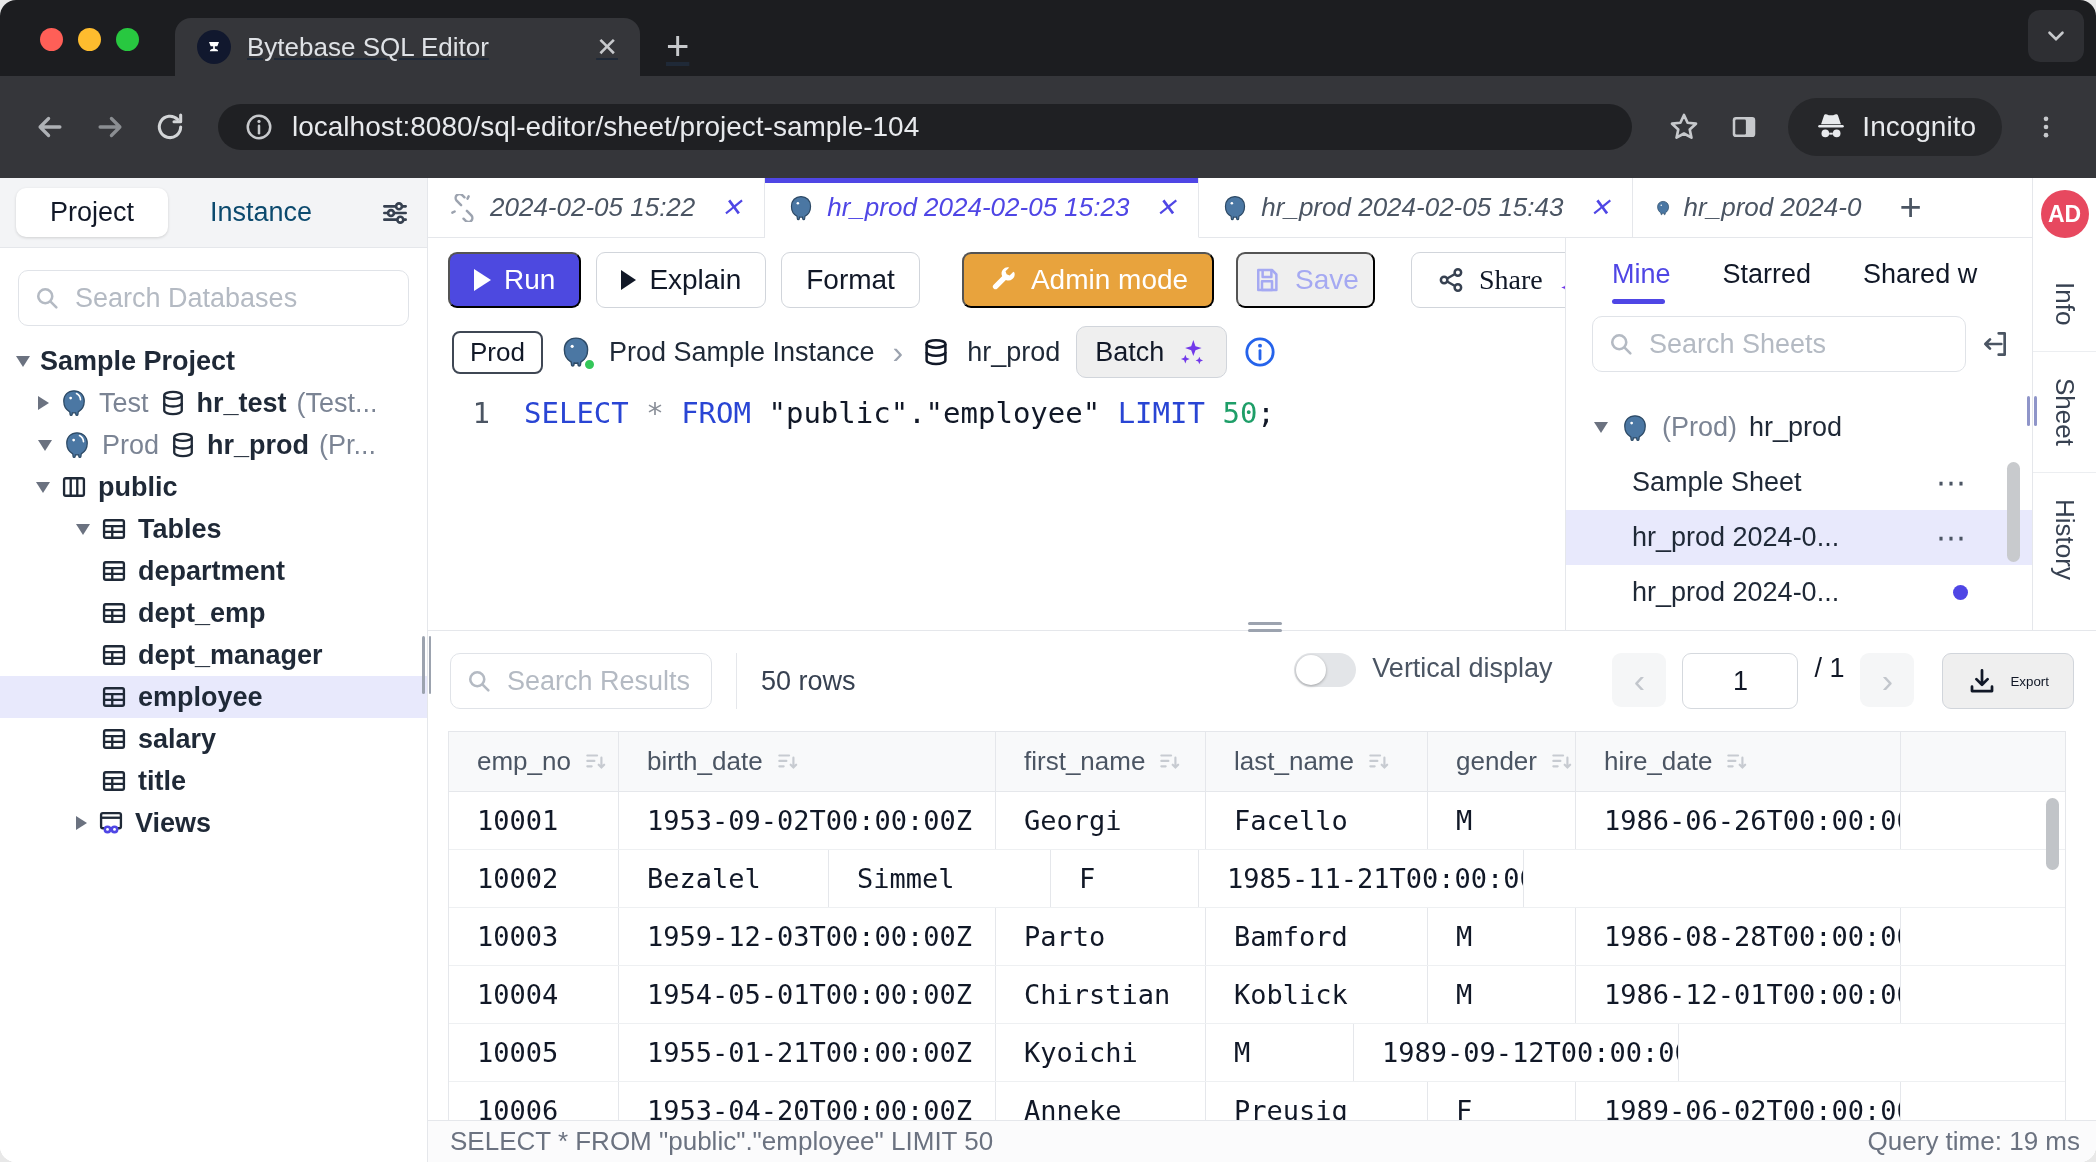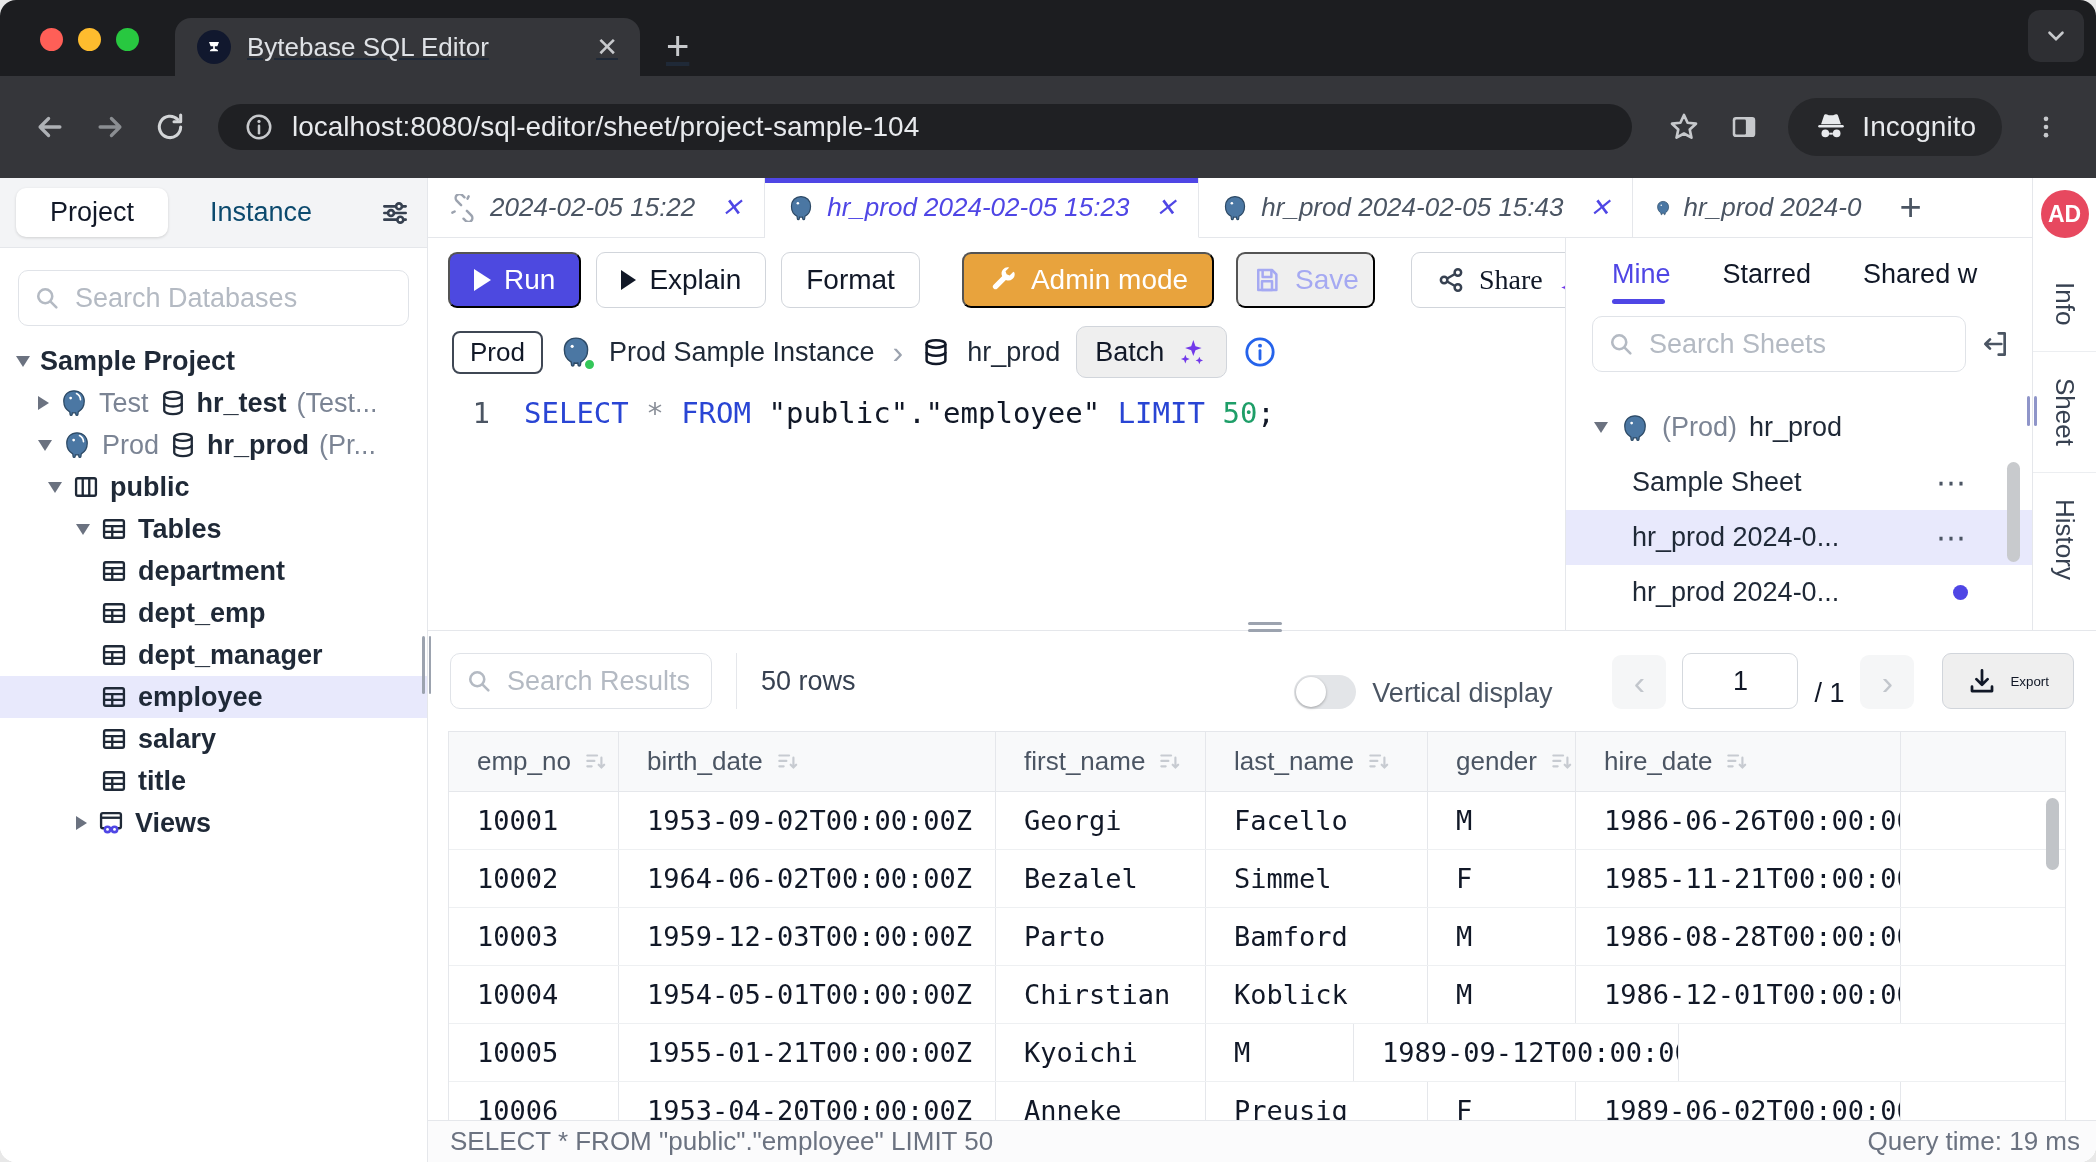--- a/index.html
+++ b/index.html
@@ -36,21 +36,21 @@
   .side-head{height:70px;background:#f3f4f6;border-bottom:1px solid #e5e7eb;display:flex;align-items:center;padding:0 16px;gap:8px;flex:none;}
   .side-tab{padding:9px 34px;border-radius:10px;color:#0c4a6e;}
   .side-tab.active{background:#fff;color:#111827;box-shadow:0 1px 3px rgba(0,0,0,.15);}
   .side-head .spacer{flex:1;}
   .side-search{margin:22px 18px 10px 18px;height:56px;border:1px solid #e0e3e8;border-radius:10px;display:flex;align-items:center;padding:0 14px;gap:12px;flex:none;}
   .side-search input{border:0;outline:0;font-size:27px;color:#374151;flex:1;font-family:inherit;background:transparent;min-width:0;}
   .side-search input::placeholder{color:#b4bac3;}
   .tree{flex:1;overflow:hidden;padding-top:4px;}
   .trow{height:42px;display:flex;align-items:center;gap:10px;padding-left:16px;white-space:nowrap;}
   .trow.sel{background:#e8e9fc;}
-  .lvl1{padding-left:38px;} .lvl2{padding-left:48px;} .lvl3{padding-left:76px;} .lvl4{padding-left:100px;}
+  .lvl1{padding-left:38px;} .lvl2{padding-left:36px;} .lvl3{padding-left:76px;} .lvl4{padding-left:100px;}
   .caret-d{width:0;height:0;border-top:11px solid #6b7280;border-left:7px solid transparent;border-right:7px solid transparent;flex:none;}
   .caret-r{width:0;height:0;border-left:11px solid #6b7280;border-top:7px solid transparent;border-bottom:7px solid transparent;flex:none;}
   .tlabel.dark{color:#1f2937;font-weight:bold;} .tlabel.gray{color:#7b8494;}
   .sicon{flex:none;display:flex;align-items:center;justify-content:center;}
   .side-grip{position:absolute;right:-4px;top:458px;width:9px;height:58px;display:flex;gap:4px;}
   .side-grip i{width:2.5px;height:100%;background:#9ca3af;border-radius:2px;}
 
   
   .mainwrap{flex:1;display:flex;flex-direction:column;min-width:0;}
   .upper{height:452px;display:flex;min-width:0;}
@@ -120,21 +120,21 @@
   
   .results{flex:1;border-top:1px solid #e5e7eb;display:flex;flex-direction:column;min-height:0;position:relative;}
   .h-grip{position:absolute;left:820px;top:-9px;height:10px;width:34px;display:flex;flex-direction:column;gap:4px;z-index:3;}
   .h-grip i{height:3px;width:100%;background:#9ca3af;border-radius:2px;}
   .res-toolbar{height:100px;display:flex;align-items:center;padding:0 22px;flex:none;}
   .res-search{width:262px;height:56px;border:1px solid #e0e3e8;border-radius:10px;display:flex;align-items:center;gap:12px;padding:0 14px;}
   .res-search input{border:0;outline:0;flex:1;min-width:0;font-size:27px;font-family:inherit;}
   .res-search input::placeholder{color:#b4bac3;}
   .res-sep{width:1px;height:56px;background:#e5e7eb;margin:0 24px;}
   .rowcount{color:#374151;}
-  .res-right{margin-left:auto;display:flex;align-items:flex-end;}
+  .res-right{margin-left:auto;display:flex;align-items:flex-start;}
   .toggle{width:62px;height:34px;border-radius:17px;background:#e3e5e8;position:relative;flex:none;}
   .toggle .knob{position:absolute;left:2px;top:2px;width:30px;height:30px;border-radius:50%;background:#fff;box-shadow:0 1px 3px rgba(0,0,0,.3);}
   .vd-label{color:#4b5563;margin:0 60px 0 16px;}
   .pgbtn{width:54px;height:54px;border-radius:9px;background:#f5f6f7;color:#c2c6cc;font-size:34px;display:flex;align-items:center;justify-content:center;}
   .pginput{width:116px;height:56px;border:1px solid #d5d9de;border-radius:9px;text-align:center;font-size:27px;color:#111827;margin:0 16px;font-family:inherit;outline:0;}
   .pgtotal{color:#111827;margin-right:16px;}
   .exportbtn{height:56px;border:1px solid #d1d5db;border-radius:9px;display:flex;align-items:center;gap:13px;padding:0 24px;color:#111827;margin-left:28px;}
 
   .res-table{margin:0 30px 0 20px;border:1px solid #e5e7eb;border-bottom:0;flex:1;overflow:hidden;position:relative;
     font-family:"DejaVu Sans Mono",monospace;font-size:27px;color:#111827;}
@@ -675,21 +675,20 @@
             <div class="cell c0">10001</div>
             <div class="cell c1">1953-09-02T00:00:00Z</div>
             <div class="cell c2">Georgi</div>
             <div class="cell c3">Facello</div>
             <div class="cell c4">M</div>
             <div class="cell c5">1986-06-26T00:00:00Z</div>
             <div class="cell cfill"></div>
           </div>
           <div class="rt-row">
             <div class="cell c0">10002</div>
-            <div class="cell c1">1964-06-02T00:00:00Z</div>
             <div class="cell c2">Bezalel</div>
             <div class="cell c3">Simmel</div>
             <div class="cell c4">F</div>
             <div class="cell c5">1985-11-21T00:00:00Z</div>
             <div class="cell cfill"></div>
           </div>
           <div class="rt-row">
             <div class="cell c0">10003</div>
             <div class="cell c1">1959-12-03T00:00:00Z</div>
             <div class="cell c2">Parto</div>

